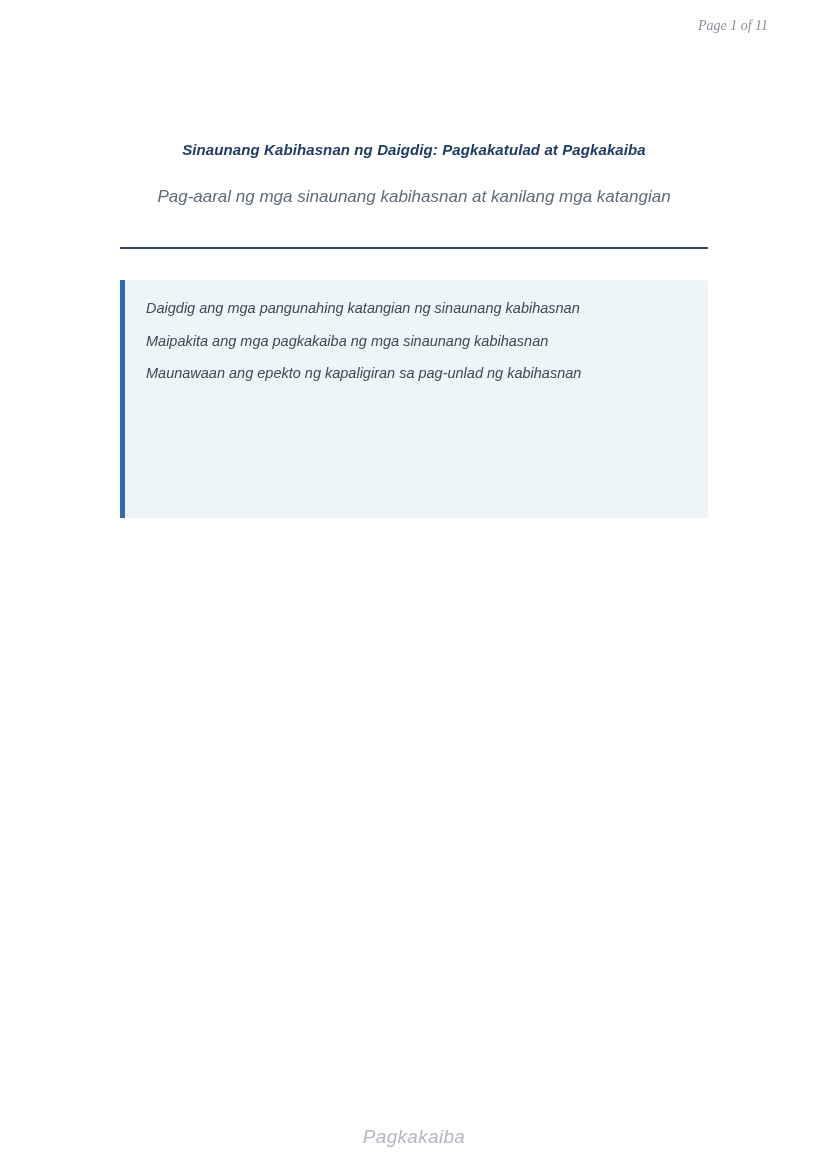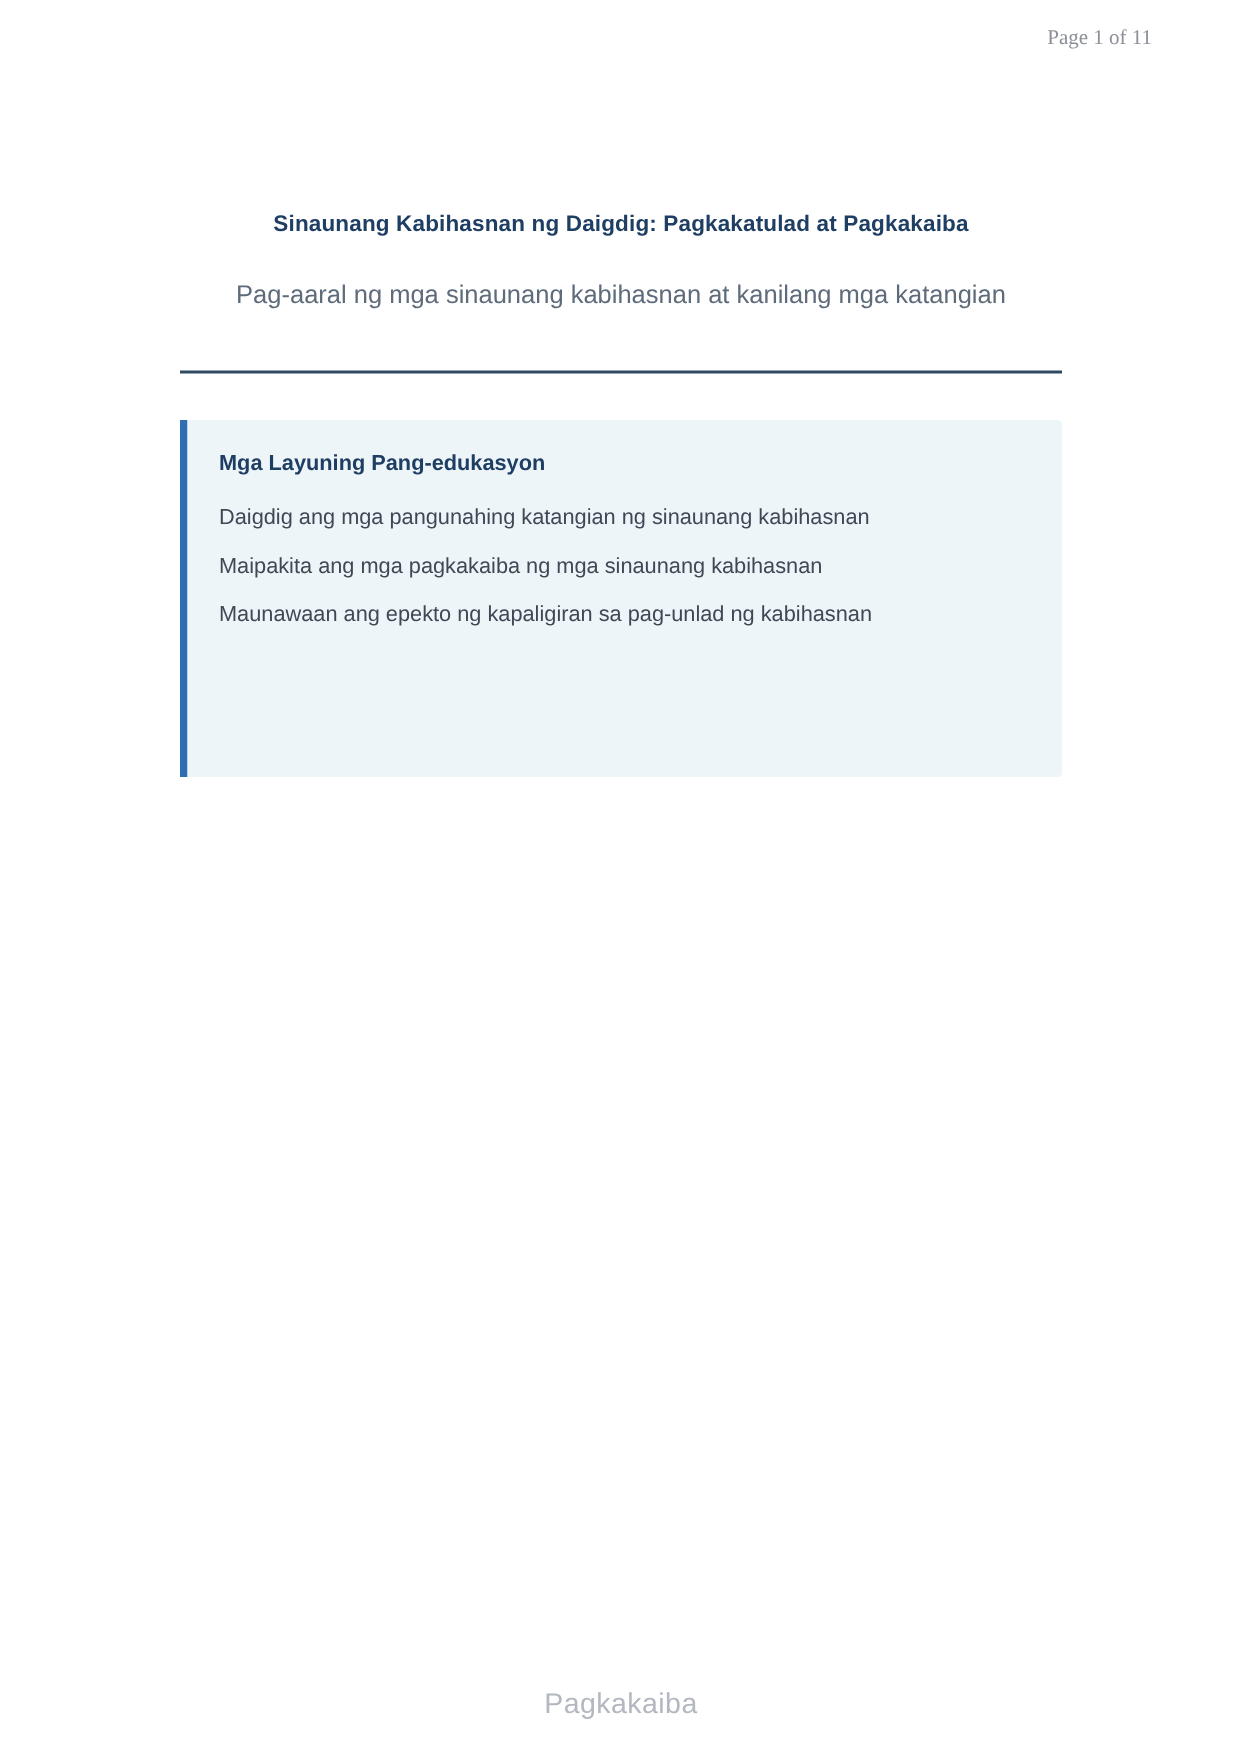--- a/index.html
+++ b/index.html
@@ -17,20 +17,21 @@
   body{
     width:828px;height:1171px;
     position:relative;
     font-family:"Liberation Sans","DejaVu Sans",sans-serif;
     overflow:hidden;
   }
   .page{
     position:relative;
     width:828px;height:1171px;
     background:#ffffff;
+    font-style:italic;
   }
   .page-indicator{
     position:absolute;
     top:18px;right:60px;
     font-family:"Liberation Serif","DejaVu Serif",serif;
     font-size:14px;
     color:var(--page-indicator);
   }
   .doc-title{
     position:absolute;
@@ -99,21 +100,20 @@
 
   <div class="page-indicator">Page 1 of 11</div>
 
   <h1 class="doc-title">Sinaunang Kabihasnan ng Daigdig: Pagkakatulad at Pagkakaiba</h1>
 
   <div class="doc-subtitle">Pag-aaral ng mga sinaunang kabihasnan at kanilang mga katangian</div>
 
   <div class="divider"></div>
 
   <div class="objectives-box">
-    <div class="objectives-heading">Mga Layuning Pang-edukasyon</div>
     <ul class="objectives-list">
       <li>Daigdig ang mga pangunahing katangian ng sinaunang kabihasnan</li>
       <li>Maipakita ang mga pagkakaiba ng mga sinaunang kabihasnan</li>
       <li>Maunawaan ang epekto ng kapaligiran sa pag-unlad ng kabihasnan</li>
     </ul>
   </div>
 
   <div class="footer-brand">Pagkakaiba</div>
 
 </div>

